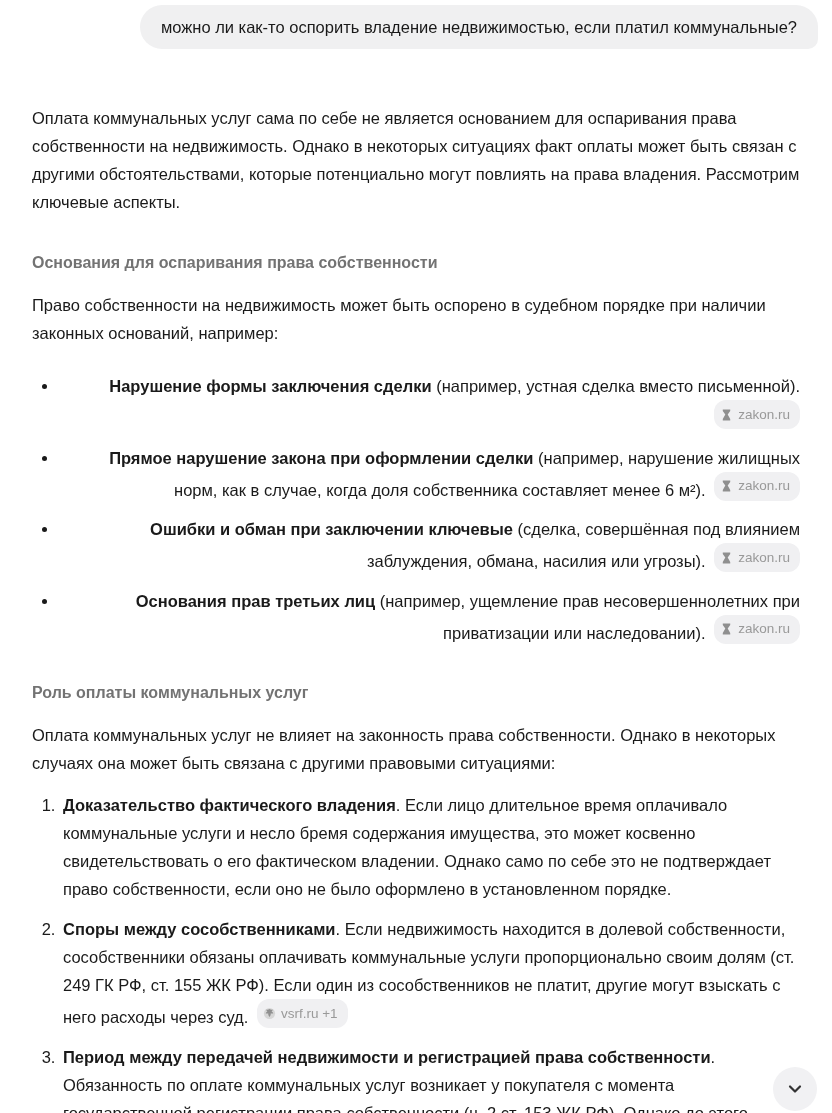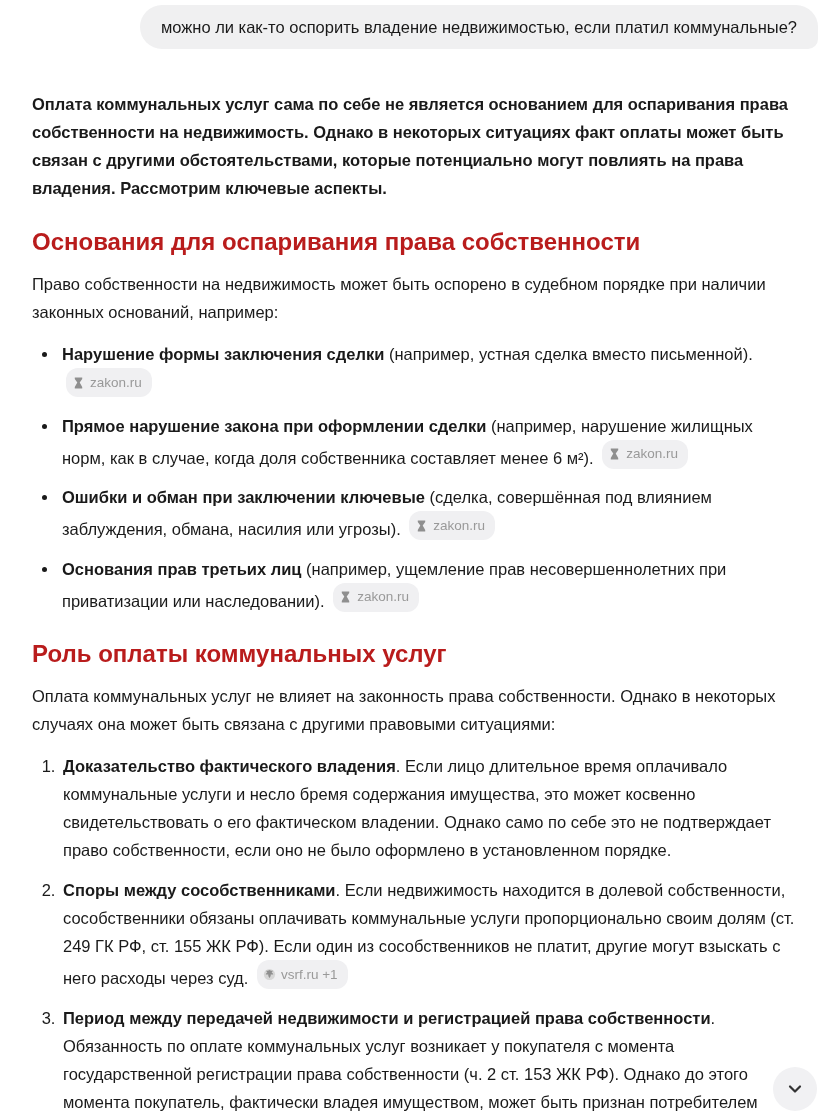--- a/index.html
+++ b/index.html
@@ -19,28 +19,28 @@
   .user-bubble {
     background: #f0f0f1;
     color: #1a1a1a;
     border-radius: 22px 22px 10px 22px;
     padding: 8px 21px;
     max-width: 700px;
     white-space: nowrap;
     text-align: center;
   }
   .answer { padding: 0 32px; }
-  .intro { margin-top: 41px; font-weight: bold; }
+  .intro { margin-top: 55px; }
   h2 {
-    font-size: 24px; line-height: 26px;
-    font-weight: 700; color: #b91c1c;
-    margin-top: 27px;
+    font-size: 16px; line-height: 26px;
+    font-weight: 700; color: #737373;
+    margin-top: 34px;
   }
   .lead { margin-top: 15px; }
-  ul.blist { list-style: disc outside; padding-left: 27px; margin-top: 14px; }
+  ul.blist { list-style: disc outside; padding-left: 27px; margin-top: 25px; text-align: right; }
   ol.nlist { list-style: decimal outside; padding-left: 28px; margin-top: 14px; }
   ul.blist > li, ol.nlist > li { margin-bottom: 12px; padding-left: 3px; }
   ul.blist > li:last-child, ol.nlist > li:last-child { margin-bottom: 0; }
   .b { font-weight: 700; }
   .src-badge {
     display: inline-flex; align-items: center; gap: 5px;
     background: #f0f0f2;
     border-radius: 12px;
     padding: 1px 10px 2px 6px;
     height: 29px;

